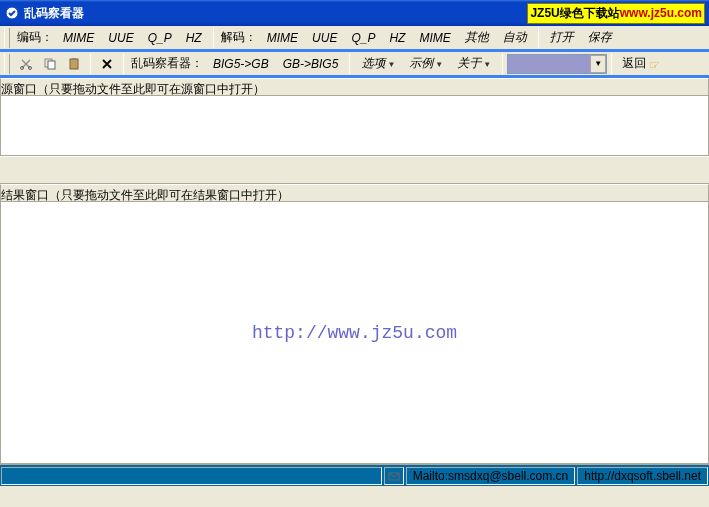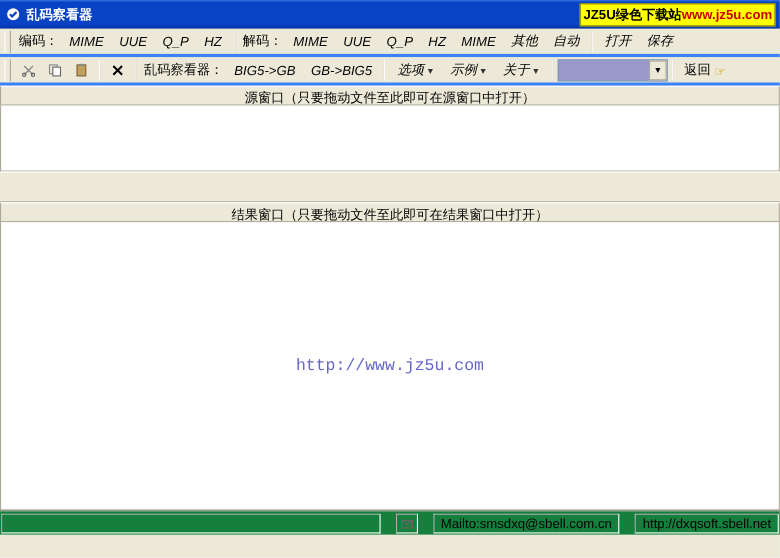--- a/index.html
+++ b/index.html
@@ -16,27 +16,27 @@
 .tlabel { padding: 2px 3px; }
 .tbtn { padding: 2px 6px; cursor: pointer; border: 1px solid transparent; font-style: italic; }
 .sep { width: 1px; height: 20px; background: #aca899; margin: 0 4px; border-right: 1px solid #fff; }
 .dropdown-arrow { font-size: 8px; margin-left: 2px; color: #333; }
 .iconbtn { width: 20px; height: 20px; display: flex; align-items: center; justify-content: center; cursor: pointer; margin: 0 2px; }
 .combo { width: 100px; height: 20px; background: #9999cc; border: 1px solid #7f9db9; display: flex; align-items: center; justify-content: flex-end; }
 .combo .arrow { width: 16px; height: 18px; background: #ece9d8; border: 1px solid #aca899; display: flex; align-items: center; justify-content: center; font-size: 8px; }
 .return-btn { padding: 2px 6px; display: flex; align-items: flex-end; cursor: pointer; }
 .hand { color: #cc9900; margin-left: 3px; }
 
-.pane-header { background: #ece9d8; border: 1px solid #aca899; border-top: 1px solid #fff; text-align: center; padding: 2px 0; height: 18px; }
+.pane-header { background: #ece9d8; border: 1px solid #aca899; border-top: 1px solid #fff; padding: 2px 0; height: 18px; }
 .pane-body { background: #fff; border: 1px solid #aca899; border-top: none; overflow: auto; }
 .source-body { height: 60px; }
 .result-body { height: 262px; display: flex; align-items: center; justify-content: center; }
-.url-text { color: #6666cc; font-family: "Courier New", monospace; font-size: 15px; }
+.url-text { color: #6666cc; font-family: "Courier New", monospace; font-size: 18px; }
 
-.statusbar { height: 22px; background: #15803d; border-top: 1px solid #aca899; display: flex; align-items: center; gap: 12px; }
+.statusbar { height: 22px; background: #0369a1; border-top: 1px solid #aca899; display: flex; align-items: center; }
 .statusbar .cell { border: 1px inset #fff; height: 18px; padding: 1px 6px; margin: 0 1px; display: flex; align-items: center; }
 .statusbar .cell.small { width: 20px; justify-content: center; padding: 1px 2px; }
 .statusbar .cell.wide { flex: 0 0 auto; }
 </style>
 </head>
 <body>
 
 <div class="titlebar">
   <span class="icon">
     <svg width="16" height="16" viewBox="0 0 16 16">

